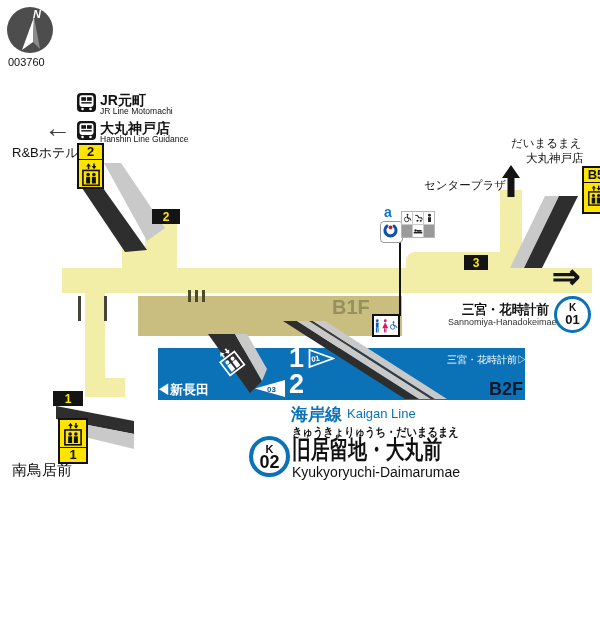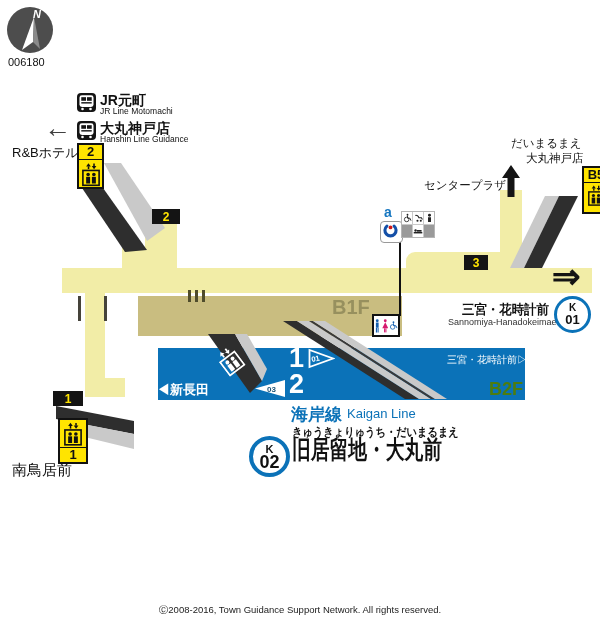--- a/index.html
+++ b/index.html
@@ -133,21 +133,21 @@
   <div class="abs gate" style="left:202px;top:290px;width:2.5px;height:12px"></div>
   <div class="abs tick" style="left:78px;top:296px;width:3px;height:25px"></div>
   <div class="abs tick" style="left:104px;top:296px;width:3px;height:25px"></div>
 
   <svg class="abs" style="left:7px;top:7px" width="46" height="46" viewBox="0 0 46 46">
     <circle cx="23" cy="23" r="23" fill="#4d4d4d"></circle>
     <polygon points="27,10 15,43 26,35" fill="#ffffff"></polygon>
     <polygon points="27,10 26,35 33,42" fill="#8b8b8b"></polygon>
   </svg>
   <div class="abs b wh" style="left:33px;top:8px;font-size:11px;font-style:italic">N</div>
-  <div class="abs" style="left:8px;top:56px;font-size:11px">006180</div>
+  <div class="abs" style="left:8px;top:56px;font-size:11px">003760</div>
 
   <div class="abs" style="left:77px;top:93px;width:19px;height:19px;background:#141414;border-radius:4px">
     <svg width="19" height="19" viewBox="0 0 20 20">
         <use href="#pict-train"></use>
       </svg>
   </div>
   <div class="abs b" style="left:100px;top:92px;font-size:14px">JR元町</div>
   <div class="abs" style="left:100px;top:106px;font-size:8.5px">JR Line Motomachi</div>
 
   <div class="abs b" style="left:44px;top:115px;font-size:27px;color:#404040;line-height:27px">←</div>
@@ -239,21 +239,21 @@
     <div class="cell">
         <svg width="10" height="10" viewBox="0 0 14 14" style="color:#222">
           <use href="#pict-table"></use>
         </svg>
       </div>
     <div class="cell gray"></div>
   </div>
 
   <div class="abs b wh" style="left:157px;top:381px;font-size:13px">◀新長田</div>
   <div class="abs wh" style="left:447px;top:353px;font-size:10px">三宮・花時計前▷</div>
-  <div class="abs b" style="left:489px;top:379px;font-size:18px;color:#4d7c0f">B2F</div>
+  <div class="abs b" style="left:489px;top:379px;font-size:18px;color:#0f172a">B2F</div>
   <div class="abs b wh" style="left:289px;top:345px;font-size:27px;line-height:26px">1</div>
   <div class="abs b wh" style="left:289px;top:371px;font-size:27px;line-height:26px">2</div>
 
   <svg class="abs" style="left:308px;top:348px" width="27" height="21" viewBox="0 0 27 21">
     <polygon points="1.5,2 1.5,19 25,10.5" fill="none" stroke="#fff" stroke-width="1.8"></polygon>
     <text x="4" y="14" font-size="7.5" fill="#fff" font-weight="bold" transform="rotate(-12 4 14)" id="m01">01</text>
   </svg>
   <svg class="abs" style="left:254px;top:379px" width="33" height="19" viewBox="0 0 33 19">
     <polygon points="1,9.5 31,1 31,18" fill="#fff"></polygon>
     <text x="13" y="13" font-size="8" fill="#1a5276" font-weight="bold" id="m03">03</text>
@@ -267,15 +267,15 @@
 
   <div class="abs b" style="left:291px;top:403px;font-size:17px;color:#0b72b8">海岸線</div>
   <div class="abs" style="left:347px;top:406px;font-size:13px;color:#0b72b8">Kaigan Line</div>
 
   <div class="abs circle" style="left:249px;top:436px;width:41px;height:41px">
     <div class="l1" style="font-size:11px;line-height:11px">K</div>
     <div class="l2" style="font-size:18px;line-height:14px">02</div>
   </div>
   <div class="abs b sx85" style="left:292px;top:424px;font-size:12px">きゅうきょりゅうち・だいまるまえ</div>
   <div class="abs b sx75" style="left:292px;top:435px;font-size:25px;line-height:29px">旧居留地・大丸前</div>
-
-  <div class="abs" style="left:0;top:604px;width:600px;text-align:center;font-size:9.5px;color:#222">Ⓒ2008-2016, Town Guidance Support Network. All rights reserved.</div>
+  <div class="abs" style="left:292px;top:464px;font-size:14px">Kyukyoryuchi-Daimarumae</div>
+
 </div>
 
 </body></html>

